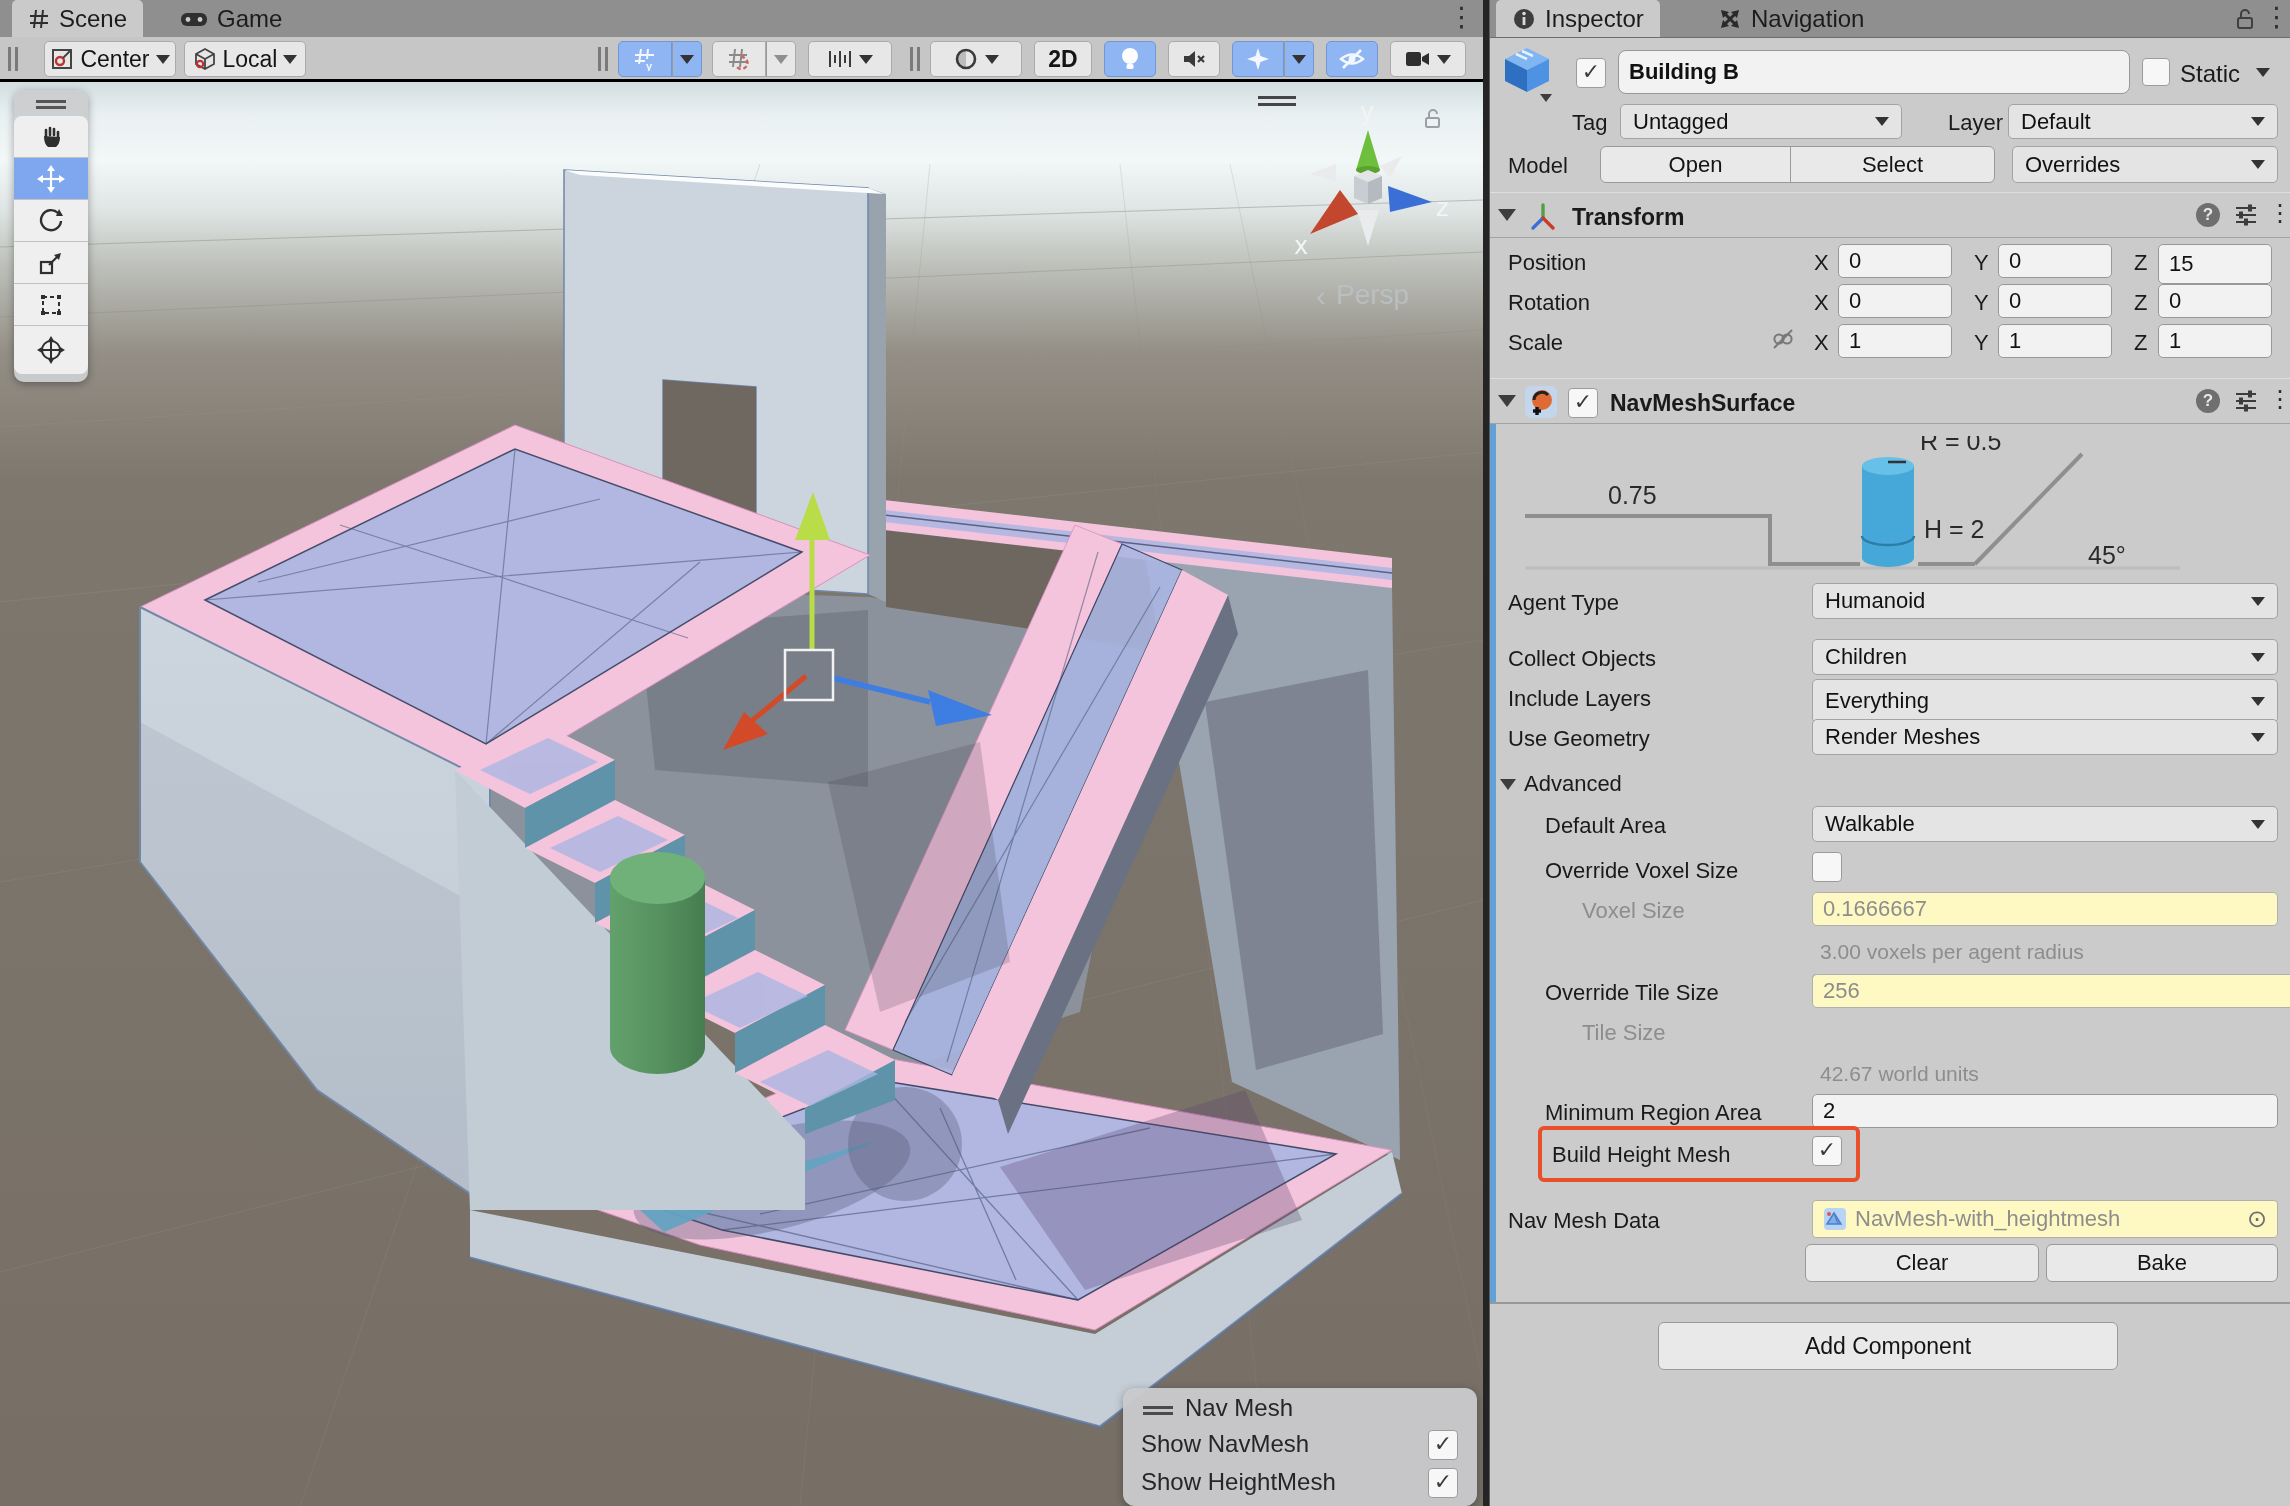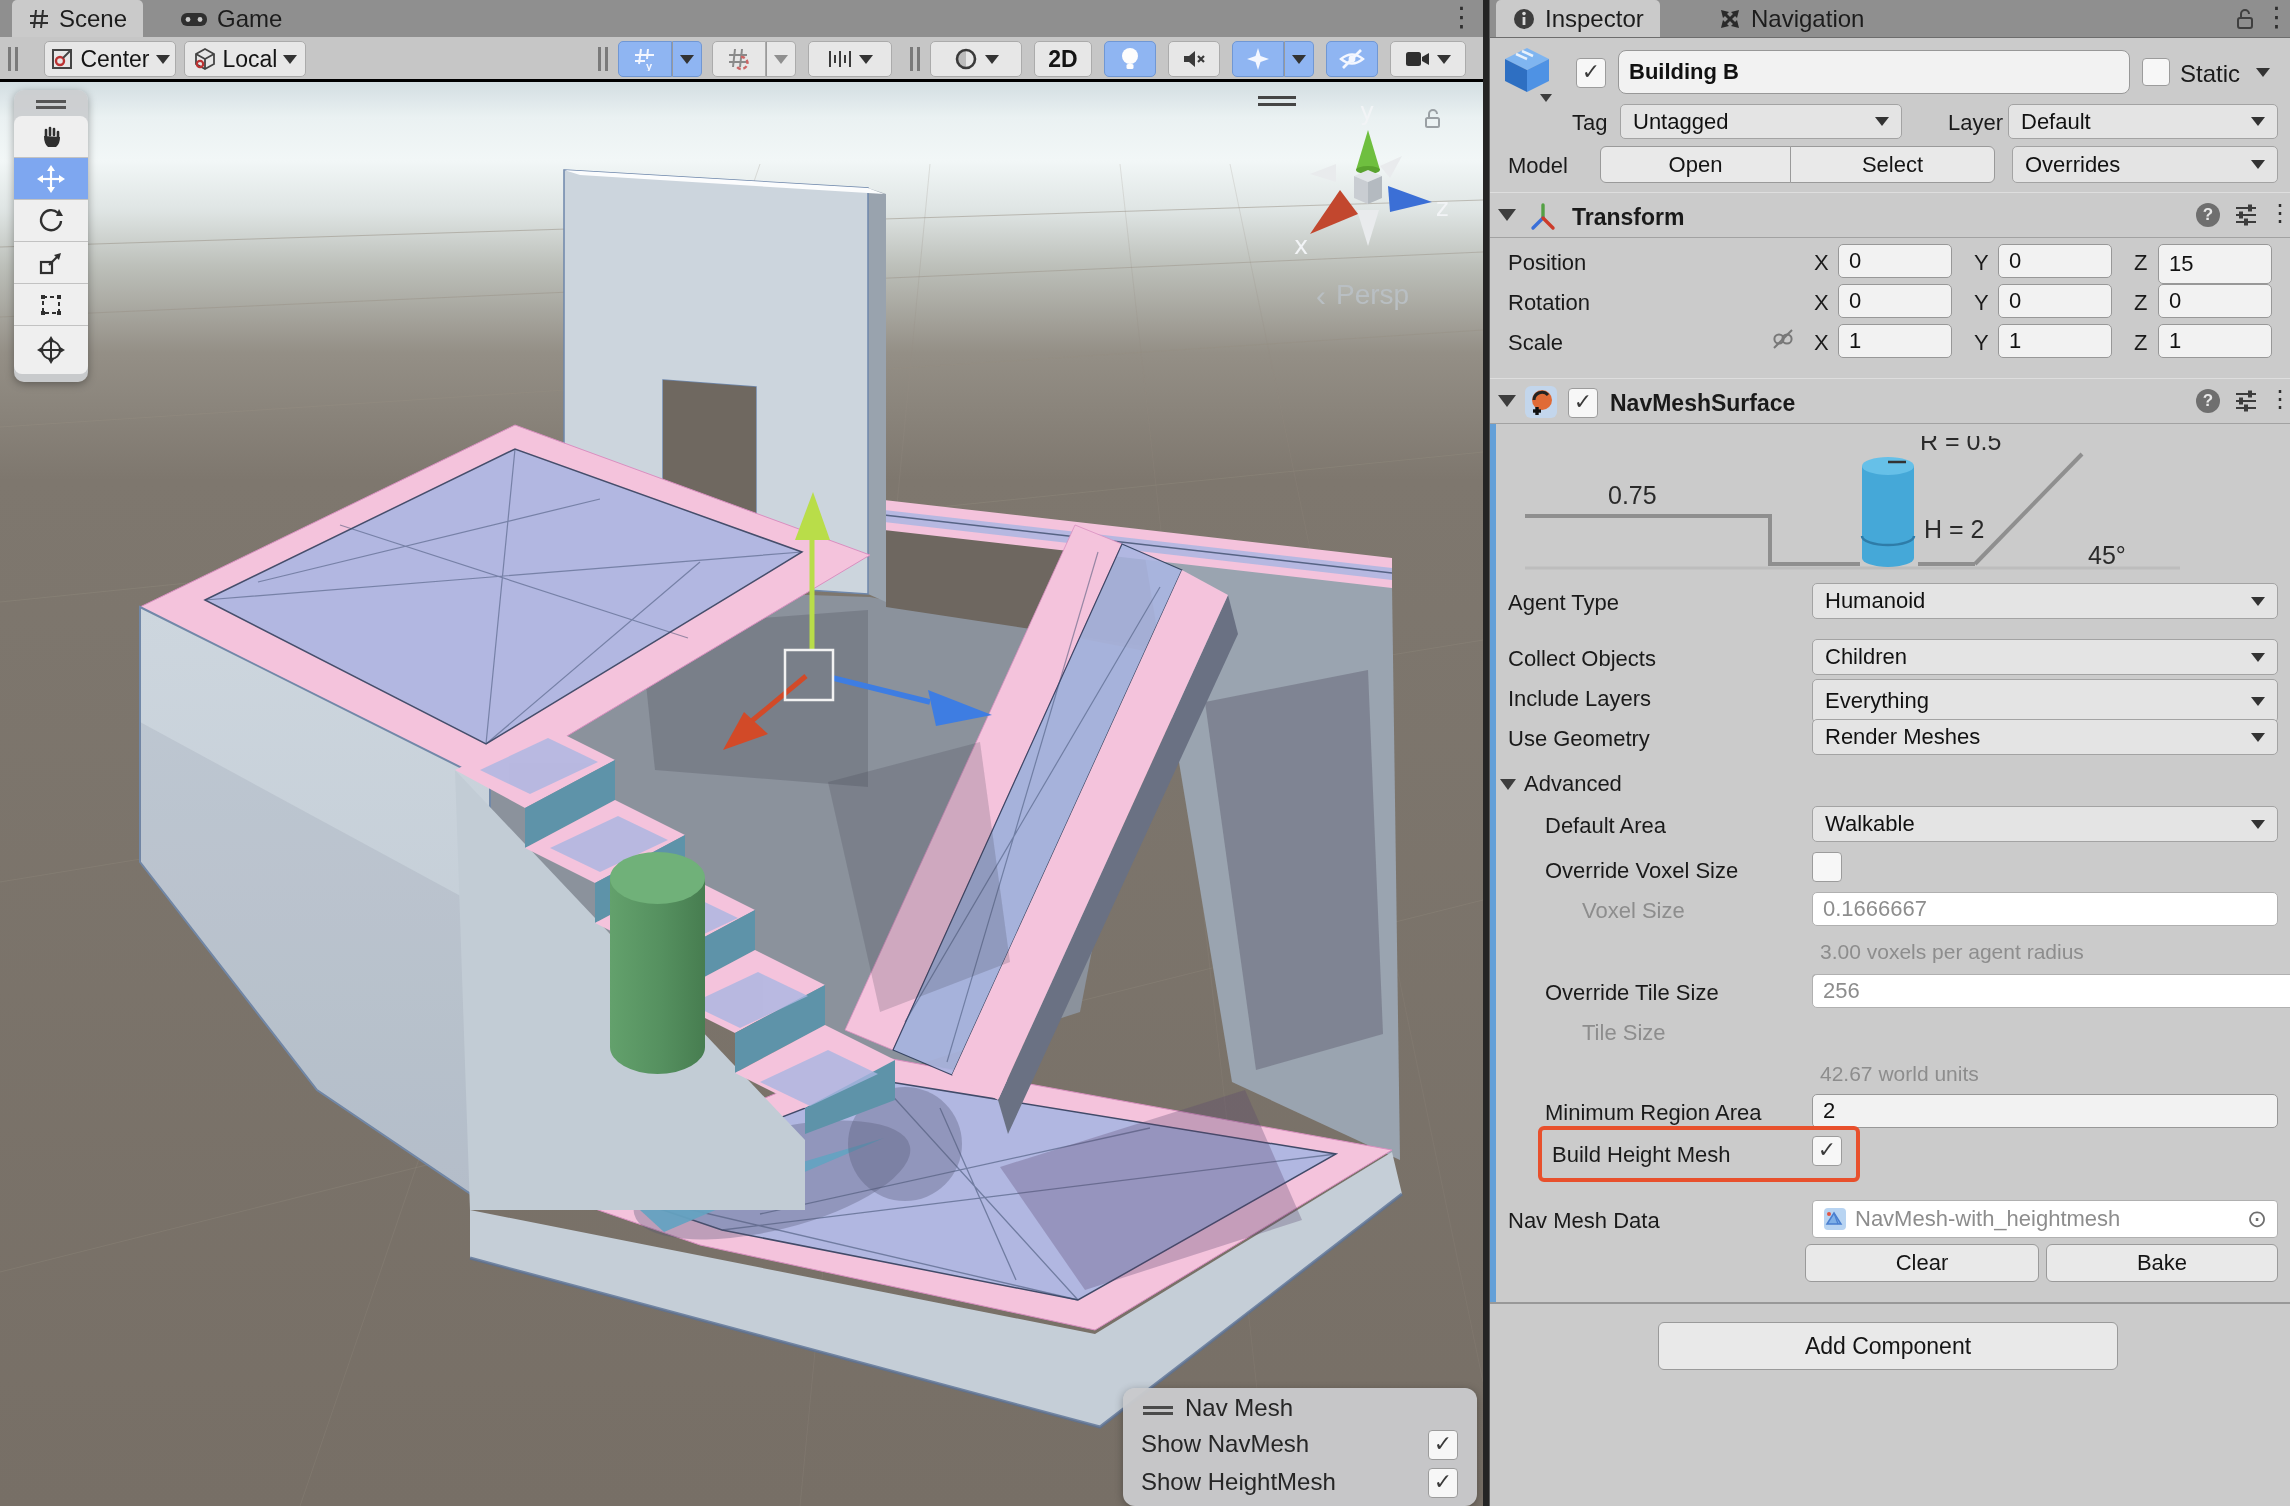--- a/index.html
+++ b/index.html
@@ -44,21 +44,21 @@
       display:flex;align-items:center;justify-content:center;color:#3a3a3a;box-sizing:border-box;}
   .cb .mk{font-size:22px;line-height:1;transform:translateY(-1px);}
   
   #inspector-bg{position:absolute;left:1490px;top:37px;width:800px;height:1469px;background:#cbcbcb;}
   #splitter{position:absolute;left:1483px;top:0;width:7px;height:1506px;background:#242424;border-right:1px solid #5c5c5c;box-sizing:border-box;}
   .lbl{position:absolute;font-size:22px;color:#1a1a1a;white-space:nowrap;}
   .lbl.sub{color:#8d8d8d;}
   .lbl.b{font-weight:bold;font-size:23px;}
   .fld{position:absolute;background:#f2f2f2;border:1px solid #989898;border-radius:5px;display:flex;align-items:center;
        padding:0 10px;font-size:22px;color:#111;box-sizing:border-box;}
-  .fld.off{background:#ffffff;border-color:#b0b0b0;color:#8d8d8d;}
+  .fld.off{background:#fef9c3;border-color:#b0b0b0;color:#8d8d8d;}
   .ddl{position:absolute;background:#e4e4e4;border:1px solid #a3a3a3;border-radius:5px;display:flex;align-items:center;
        padding:0 12px;font-size:22px;color:#111;box-sizing:border-box;}
   .ddl .tri{margin-left:auto;}
   .btn{position:absolute;background:#e9e9e9;border:1px solid #9a9a9a;border-radius:6px;display:flex;align-items:center;
        justify-content:center;font-size:22px;color:#141414;box-sizing:border-box;}
   .chead{position:absolute;left:1490px;width:800px;height:46px;background:#cbcbcb;border-top:1px solid #dedede;border-bottom:1px solid #a2a2a2;box-sizing:border-box;}
   .fold{position:absolute;width:0;height:0;border-left:9px solid transparent;border-right:9px solid transparent;border-top:12px solid #3d3d3d;}
   .hicon{position:absolute;width:24px;height:24px;border-radius:50%;background:#6f6f6f;color:#e8e8e8;font-size:17px;font-weight:bold;
          display:flex;align-items:center;justify-content:center;}
   #red-box{position:absolute;left:1538px;top:1126px;width:322px;height:56px;border:4px solid #e8502c;border-radius:6px;box-sizing:border-box;}

